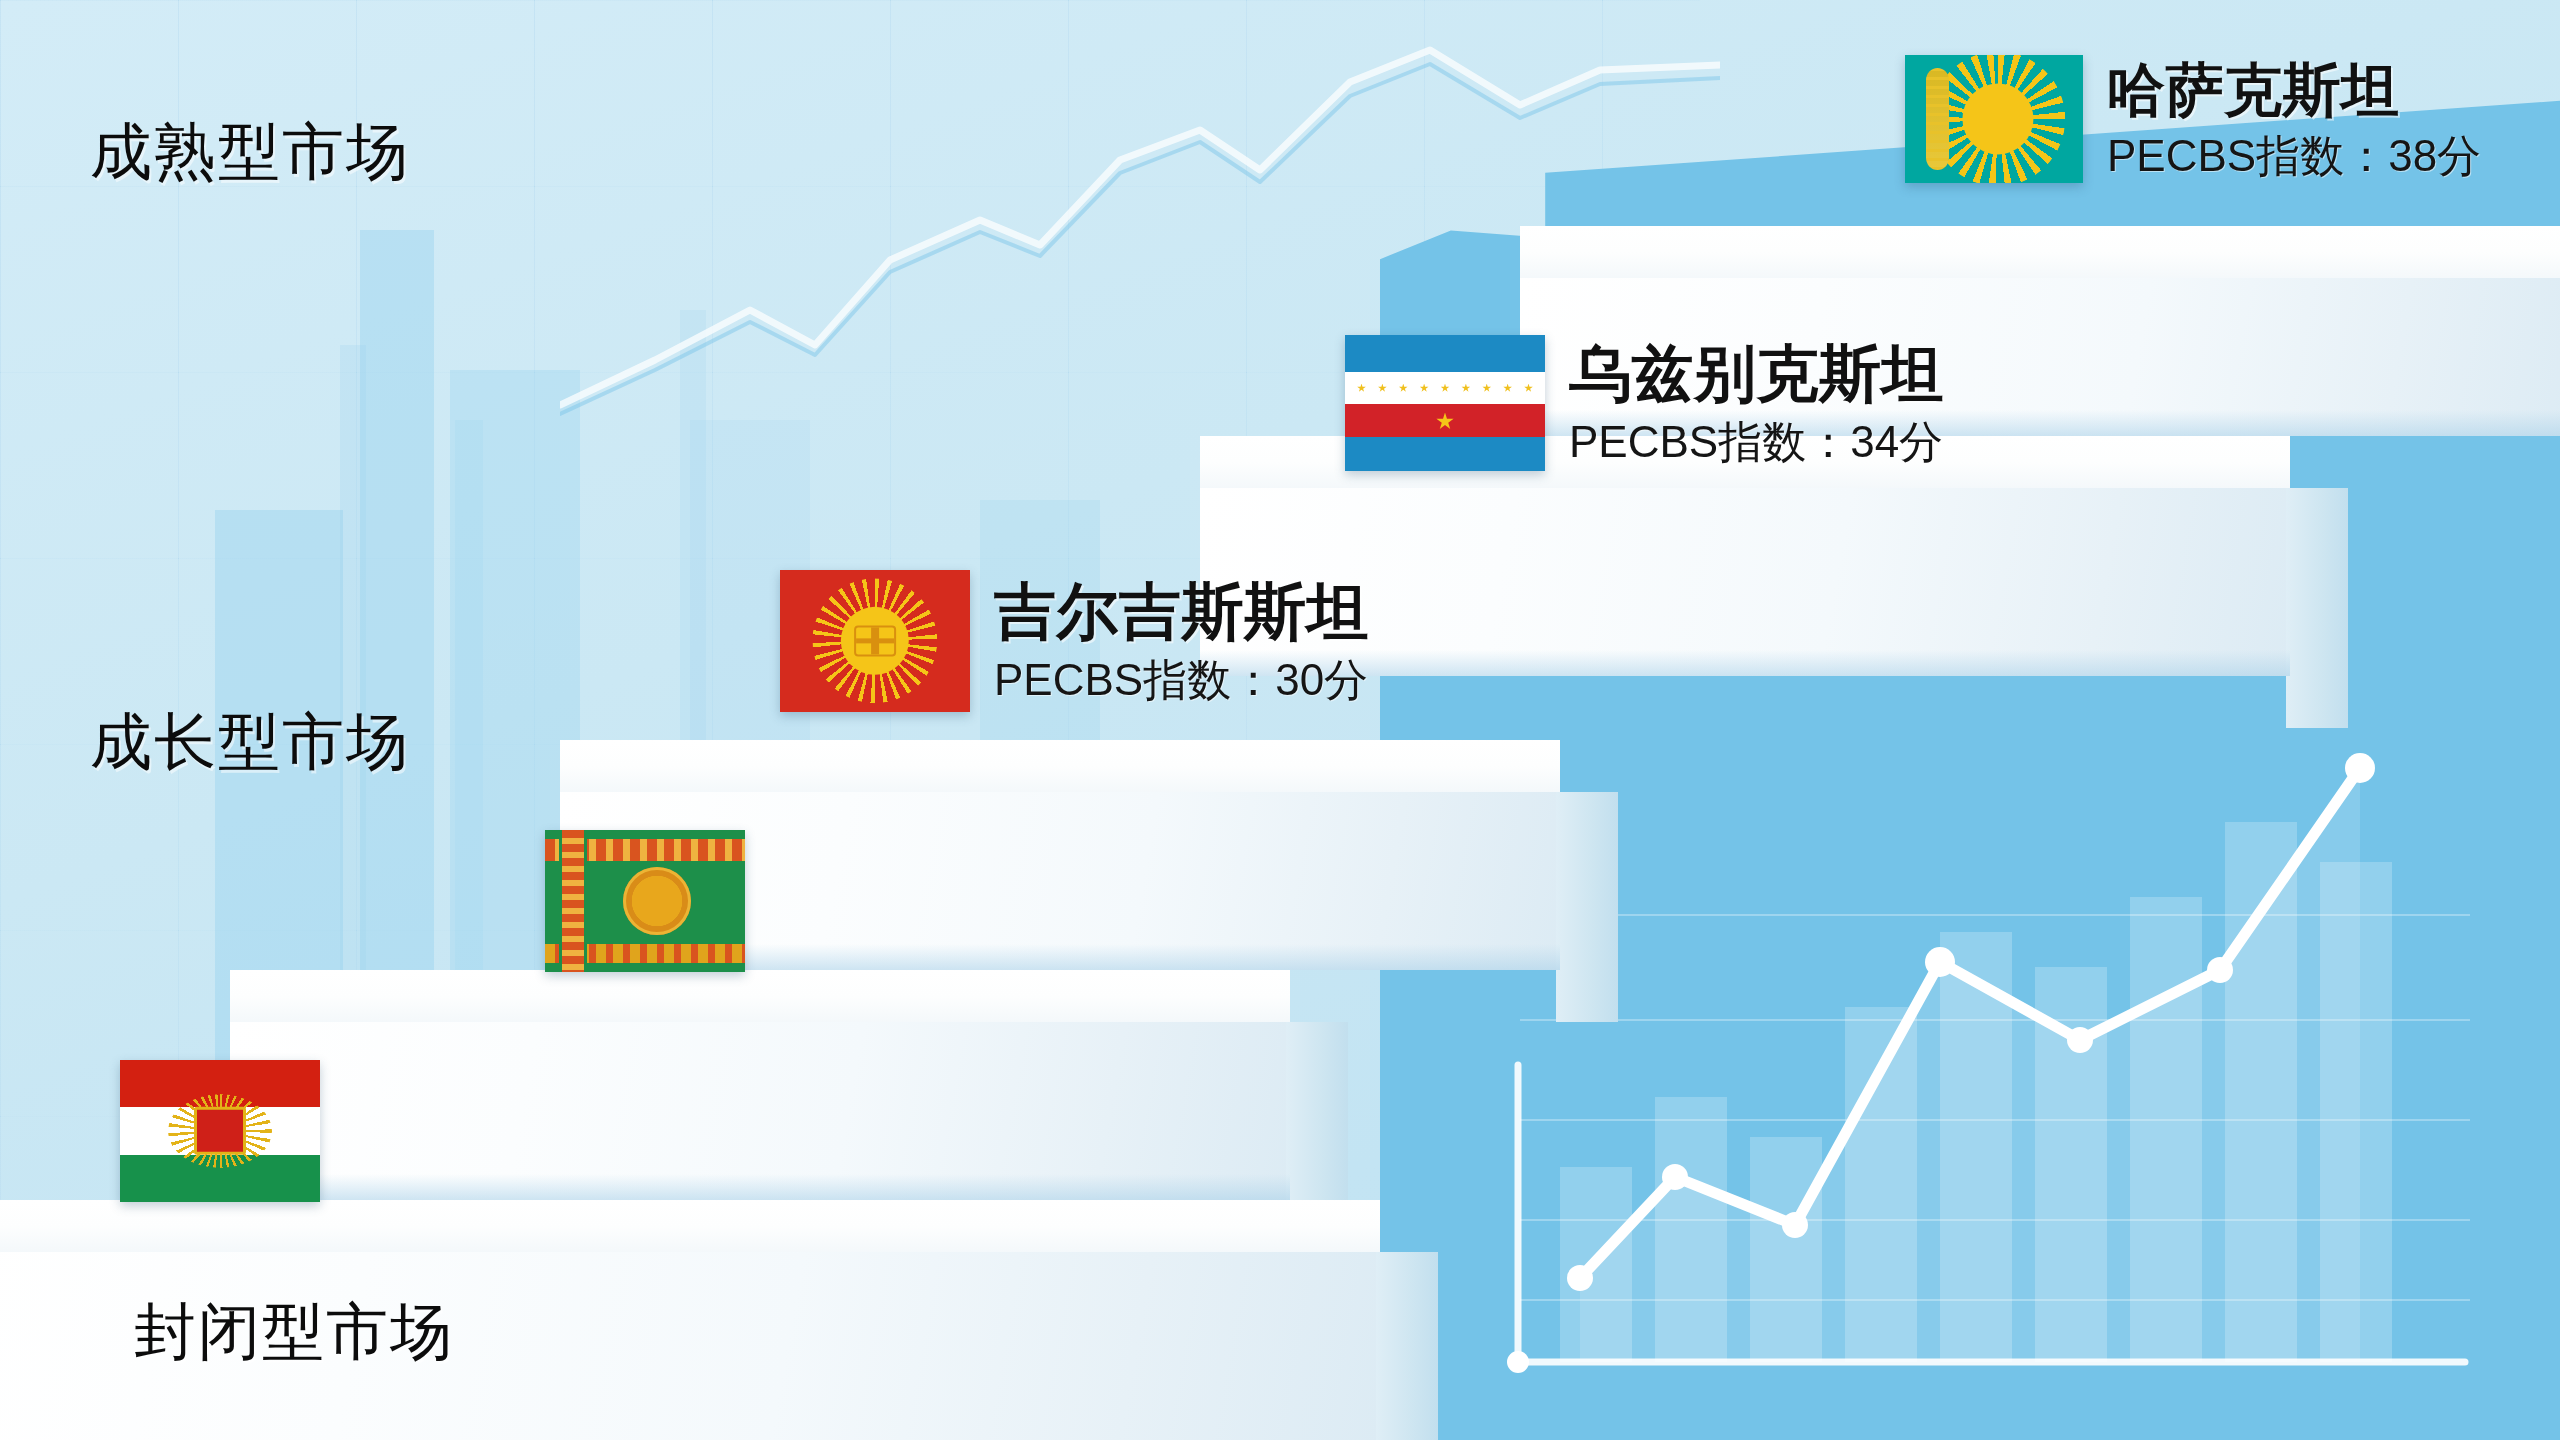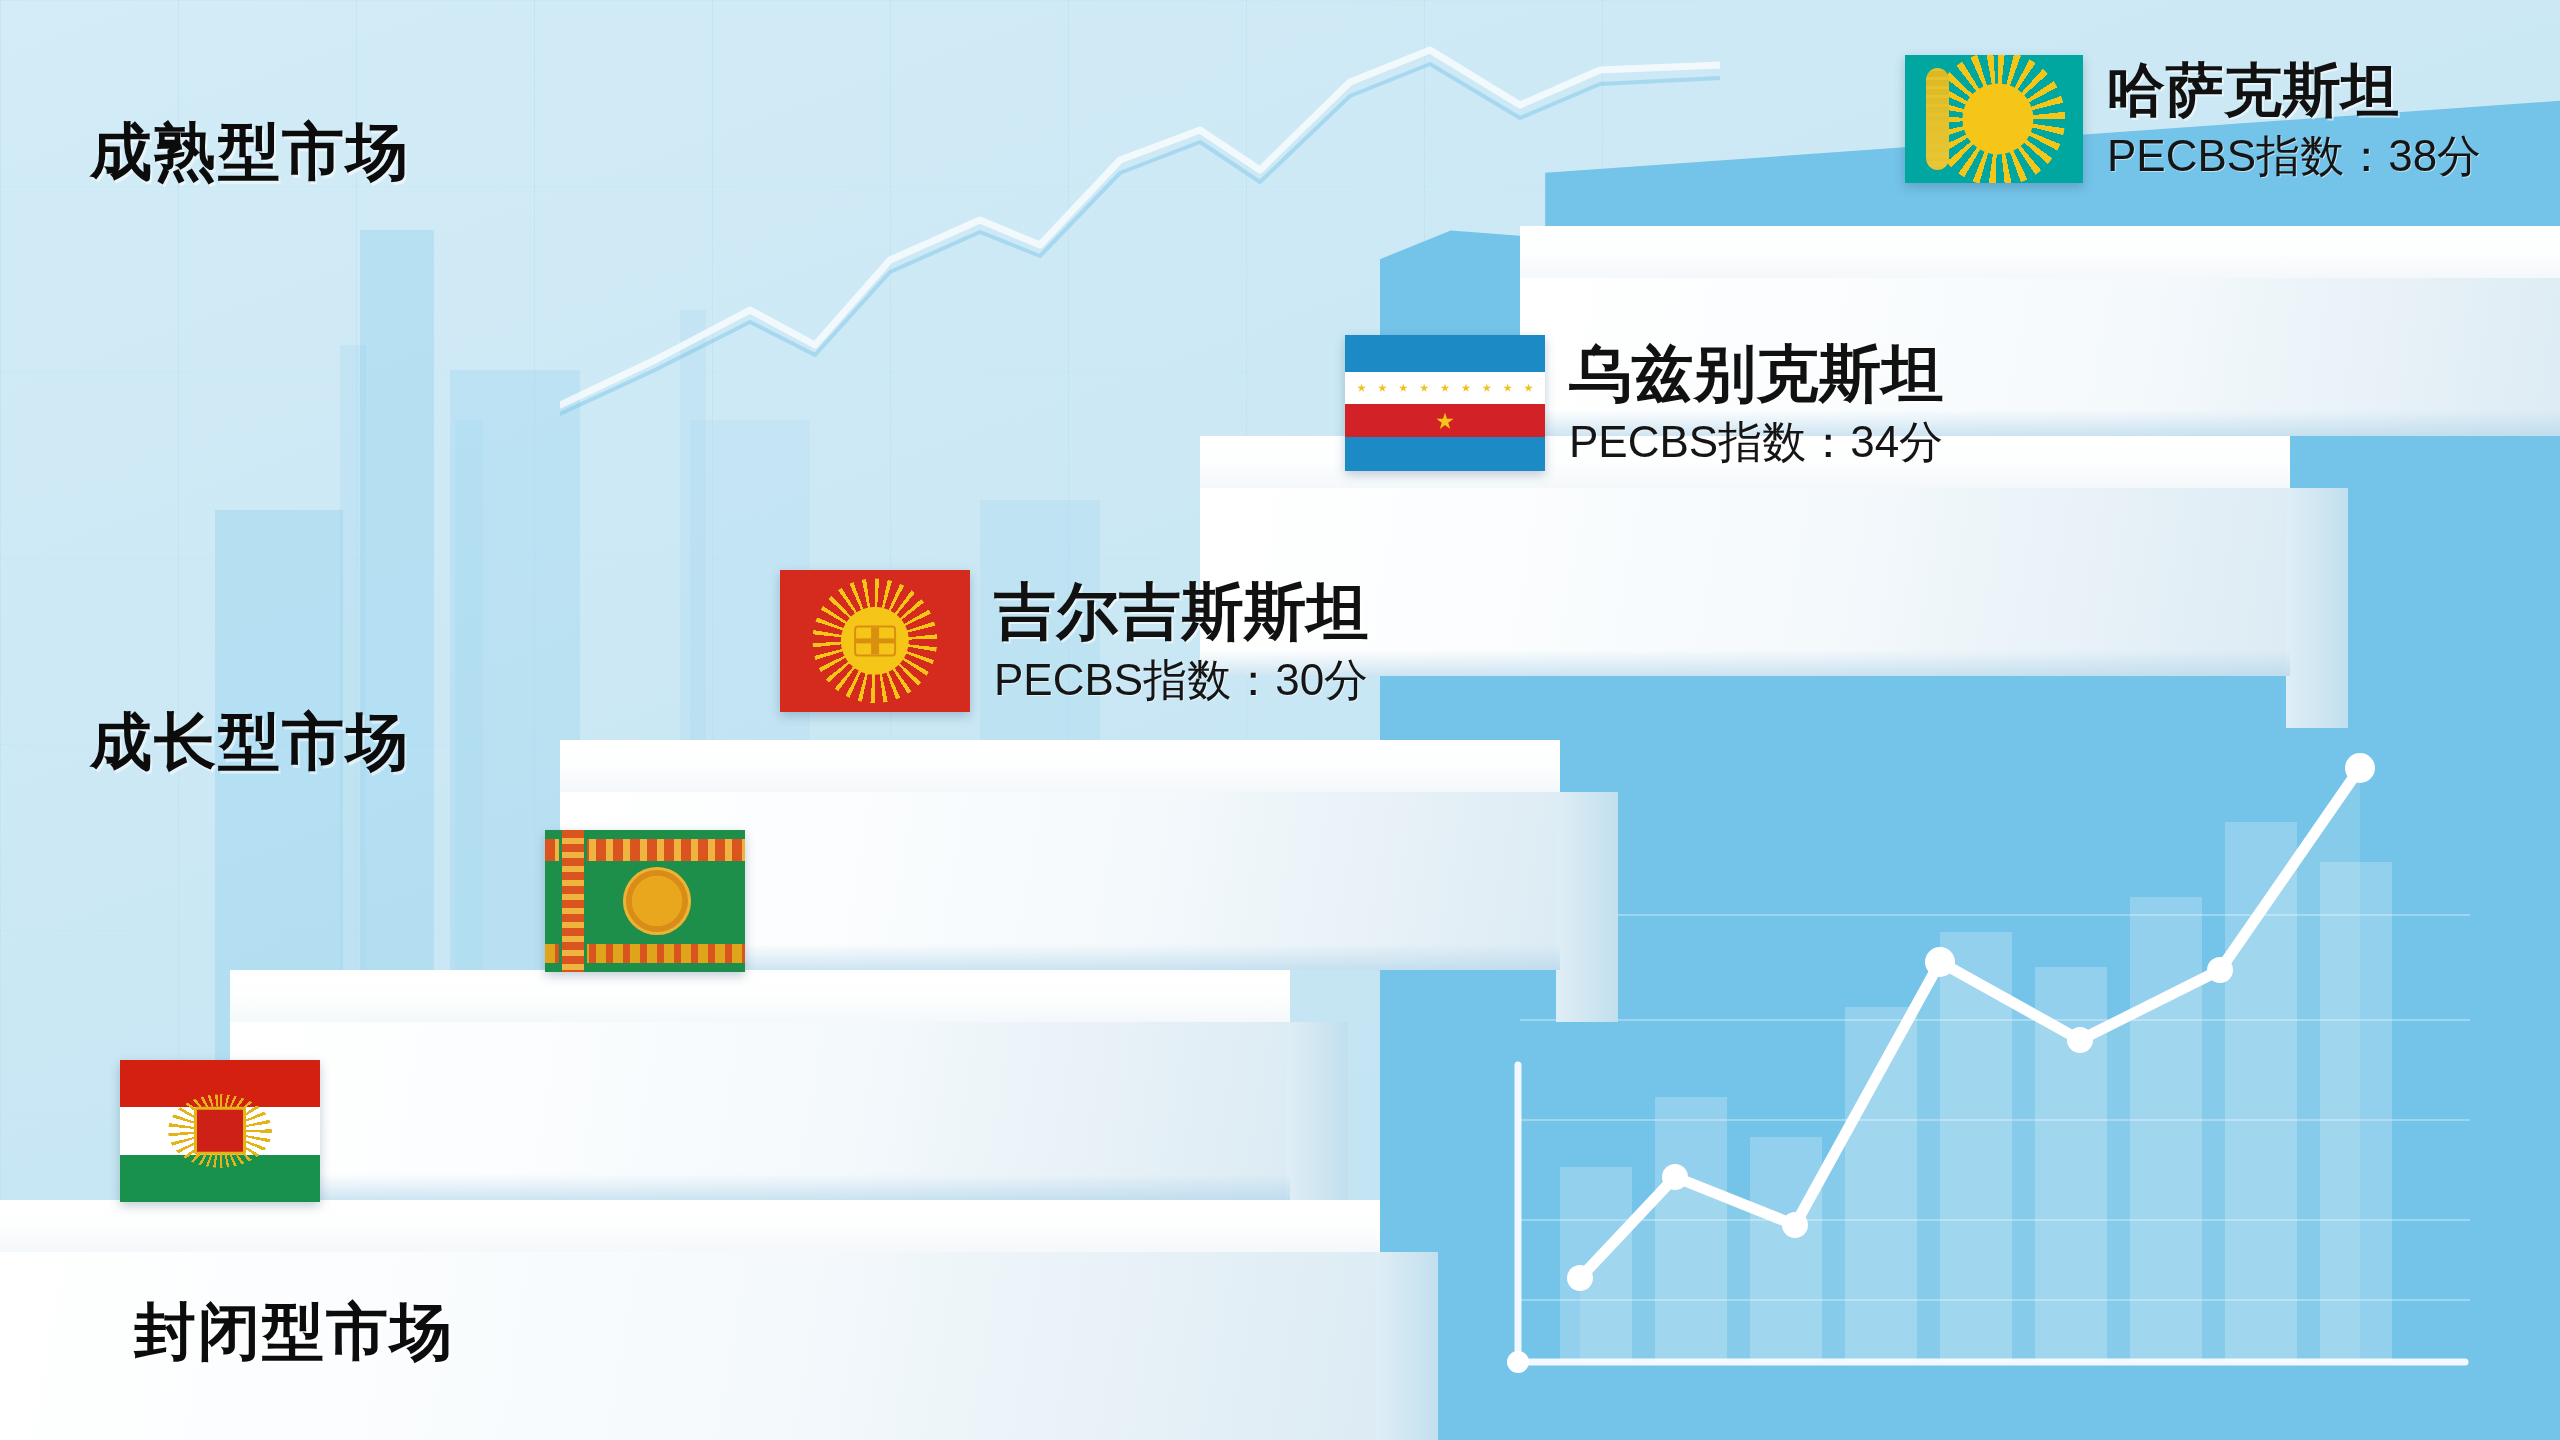--- a/index.html
+++ b/index.html
@@ -73,21 +73,21 @@
   }
   .entry-text{ display:flex; flex-direction:column; line-height:1.08; }
   .country{
     font-weight:bold; color:#111; letter-spacing:.5px;
     text-shadow:2px 2px 0 rgba(255,255,255,.55);
   }
   .score{ color:#151515; text-shadow:1px 1px 0 rgba(255,255,255,.5); }
 
   
   .zone{
-    position:absolute; font-weight:bold; color:#0c0c0c;
+    position:absolute; font-weight:normal; color:#0c0c0c;
     letter-spacing:2px; font-size:62px;
     text-shadow:2px 3px 0 rgba(255,255,255,.5);
   }
 
   
   
   .fl-kz{ background:#00a7a0; }
   .kz-sun{
     position:absolute; left:52%; top:50%; transform:translate(-50%,-50%);
     width:40%; aspect-ratio:1; border-radius:50%; background:#f5c518;

